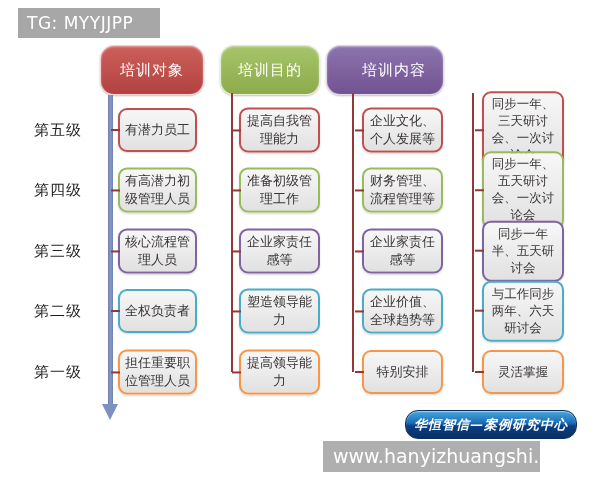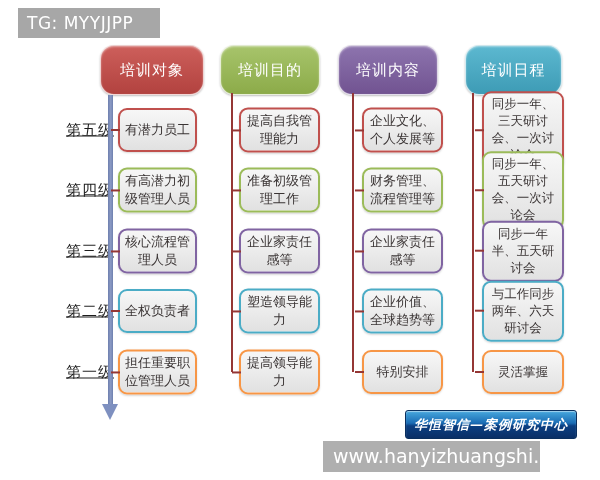--- a/index.html
+++ b/index.html
@@ -17,26 +17,26 @@
   
   .hdr{
     position:absolute;top:45px;height:48px;border-radius:14px;
     color:#fff;font-size:15px;display:flex;align-items:center;justify-content:center;
     border:1px solid rgba(255,255,255,.75);
     box-shadow:inset 0 1px 2px rgba(255,255,255,.45), 0 1px 2px rgba(0,0,0,.25);
     letter-spacing:1px;
   }
   .hdr-1{left:90px;width:102px;background:linear-gradient(180deg,#cd5f5b,#b2423f);}
   .hdr-2{left:210px;width:98px;background:linear-gradient(180deg,#a7c46b,#8cab49);}
-  .hdr-3{left:328px;width:98px;background:linear-gradient(180deg,#8d74ae,#715391);}
+  .hdr-3{left:316px;width:98px;background:linear-gradient(180deg,#8d74ae,#715391);padding-left:18px;}
   .hdr-4{left:455px;width:95px;background:linear-gradient(180deg,#5cb8d0,#3d9bb5);}
   
   .level{
-    position:absolute;left:36px;width:68px;text-align:right;
-    font-size:15px;color:#1d1d1d;transform:translateY(-50%);letter-spacing:1px;text-decoration:underline;
+    position:absolute;left:4px;width:68px;text-align:right;
+    font-size:15px;color:#1d1d1d;transform:translateY(-50%);letter-spacing:1px;
   }
   .t1{top:130px}.t2{top:190px}.t3{top:251px}.t4{top:311px}.t5{top:372px}
   
   .axis-shaft{
     position:absolute;left:98px;top:95px;width:5px;height:310px;
     background:linear-gradient(90deg,#6d7fae,#8b9ac4 55%,#6d7fae);
   }
   .axis-head{
     position:absolute;left:92px;top:404px;width:0;height:0;
     border-left:8.5px solid transparent;border-right:8.5px solid transparent;
@@ -68,21 +68,21 @@
   }
   .b-red{border-color:#c0504d;}
   .b-green{border-color:#9bbb59;}
   .b-purple{border-color:#8064a2;}
   .b-teal{border-color:#4bacc6;}
   .b-orange{border-color:#f79646;}
   
   .brand-btn{
     position:absolute;left:395px;top:410px;width:170px;height:27px;
     background:linear-gradient(180deg,#47a8de 0%,#1a6cb4 45%,#0b3f82 55%,#0a2f66 100%);
-    border:1px solid #0a2f5e;border-radius:3px;
+    border:1px solid #0a2f5e;border-radius:13px;
     color:#fff;font-size:13px;font-style:italic;font-weight:bold;
     font-family:"DejaVu Serif","Liberation Serif",serif;
     display:flex;align-items:center;justify-content:center;letter-spacing:1px;
     box-shadow:inset 0 1px 1px rgba(255,255,255,.5);
   }
   
   .watermark{
     position:absolute;left:313px;top:441px;width:217px;height:31px;
     background:#afafaf;color:#fff;font-size:19px;line-height:31px;
     padding-left:10px;box-sizing:border-box;
@@ -91,21 +91,20 @@
 </head>
 <body>
 
 <div class="canvas">
 
   <div class="tg-badge">TG: MYYJJPP</div>
 
   <div class="hdr hdr-1">培训对象</div>
   <div class="hdr hdr-2">培训目的</div>
   <div class="hdr hdr-3">培训内容</div>
-  <div class="hdr hdr-4">培训日程</div>
 
   <div class="level t1">第五级</div>
   <div class="level t2">第四级</div>
   <div class="level t3">第三级</div>
   <div class="level t4">第二级</div>
   <div class="level t5">第一级</div>
 
   <div class="axis-shaft"></div>
   <div class="axis-head"></div>
 

